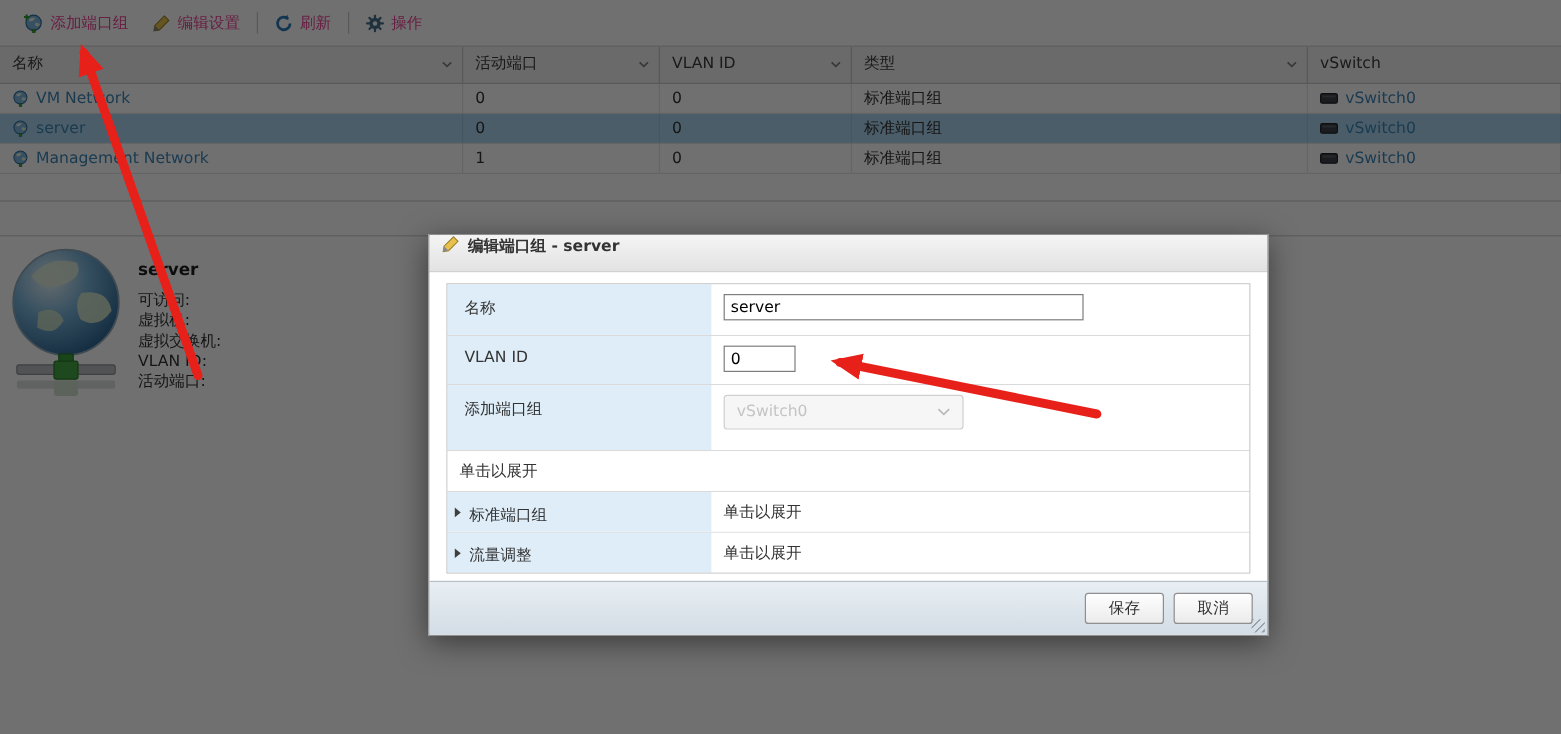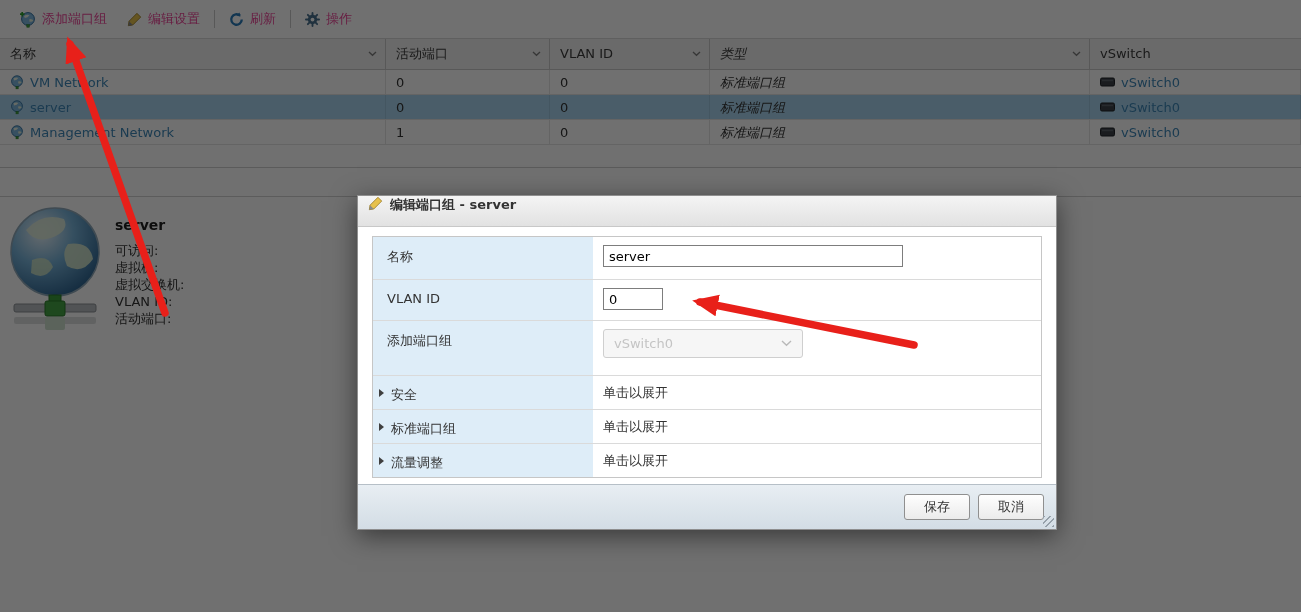--- a/index.html
+++ b/index.html
@@ -16,21 +16,21 @@
   .tb-btn { display:flex; align-items:center; gap:6px; font-size:13px; color:#ec4899;
             padding:0 9px; height:26px; cursor:pointer; white-space:nowrap; }
   .tb-sep { width:1px; height:18px; background:#c9c9c9; margin:0 3px; }
 
   .grid { position:absolute; top:38px; left:0; right:0; }
   .grid-header { display:flex; height:30px; background:#F1F1F1;
                  border-top:1px solid #D8D8D8; border-bottom:1px solid #C9C9C9; }
   .gh { position:relative; font-size:13px; color:#3c3c3c; line-height:29px; padding-left:10px;
         border-right:1px solid #C9C9C9; box-sizing:border-box; }
   .gh .chev { position:absolute; right:8px; top:12px; }
-  .c-name{width:386px;} .c-ports{width:164px;} .c-vlan{width:160px;} .c-type{width:380px;font-style:italic;}
+  .c-name{width:386px;} .c-ports{width:164px;} .c-vlan{width:160px;} .c-type{width:380px;}
   .c-vswitch{flex:1; border-right:none;}
   .gr { display:flex; height:24px; background:#fff; border-bottom:1px solid #E3E3E3;
         font-size:13px; color:#333; }
   .gc { line-height:23px; padding-left:10px; border-right:1px solid #E3E3E3;
         box-sizing:border-box; display:flex; align-items:center; gap:6px; overflow:hidden; }
   .gr.selected { background:#A9D4EE; }
   .gr.selected .gc { border-right-color:#9cc4dd; }
   .link { color:#3E87B8; text-decoration:none; cursor:pointer; }
   .grid-empty { height:22px; background:#fff; border-bottom:1px solid #CFCFCF; }
 
@@ -327,24 +327,20 @@
               <span>vSwitch0</span>
               <span class="icon">
                 <svg width="11" height="7" viewBox="0 0 11 7">
                     <path d="M1 1l4.5 4.3L10 1" stroke="#b9b9b9" stroke-width="1.4" fill="none"></path>
                   </svg>
               </span>
             </div>
           </div>
         </div>
         <div class="frow r-sec">
-          <div class="flabel expander">
-            <span class="tri"></span>
-            <span>安全</span>
-          </div>
           <div class="fvalue">单击以展开</div>
         </div>
         <div class="frow r-sec">
           <div class="flabel expander">
             <span class="tri"></span>
             <span>标准端口组</span>
           </div>
           <div class="fvalue">单击以展开</div>
         </div>
         <div class="frow r-sec">

